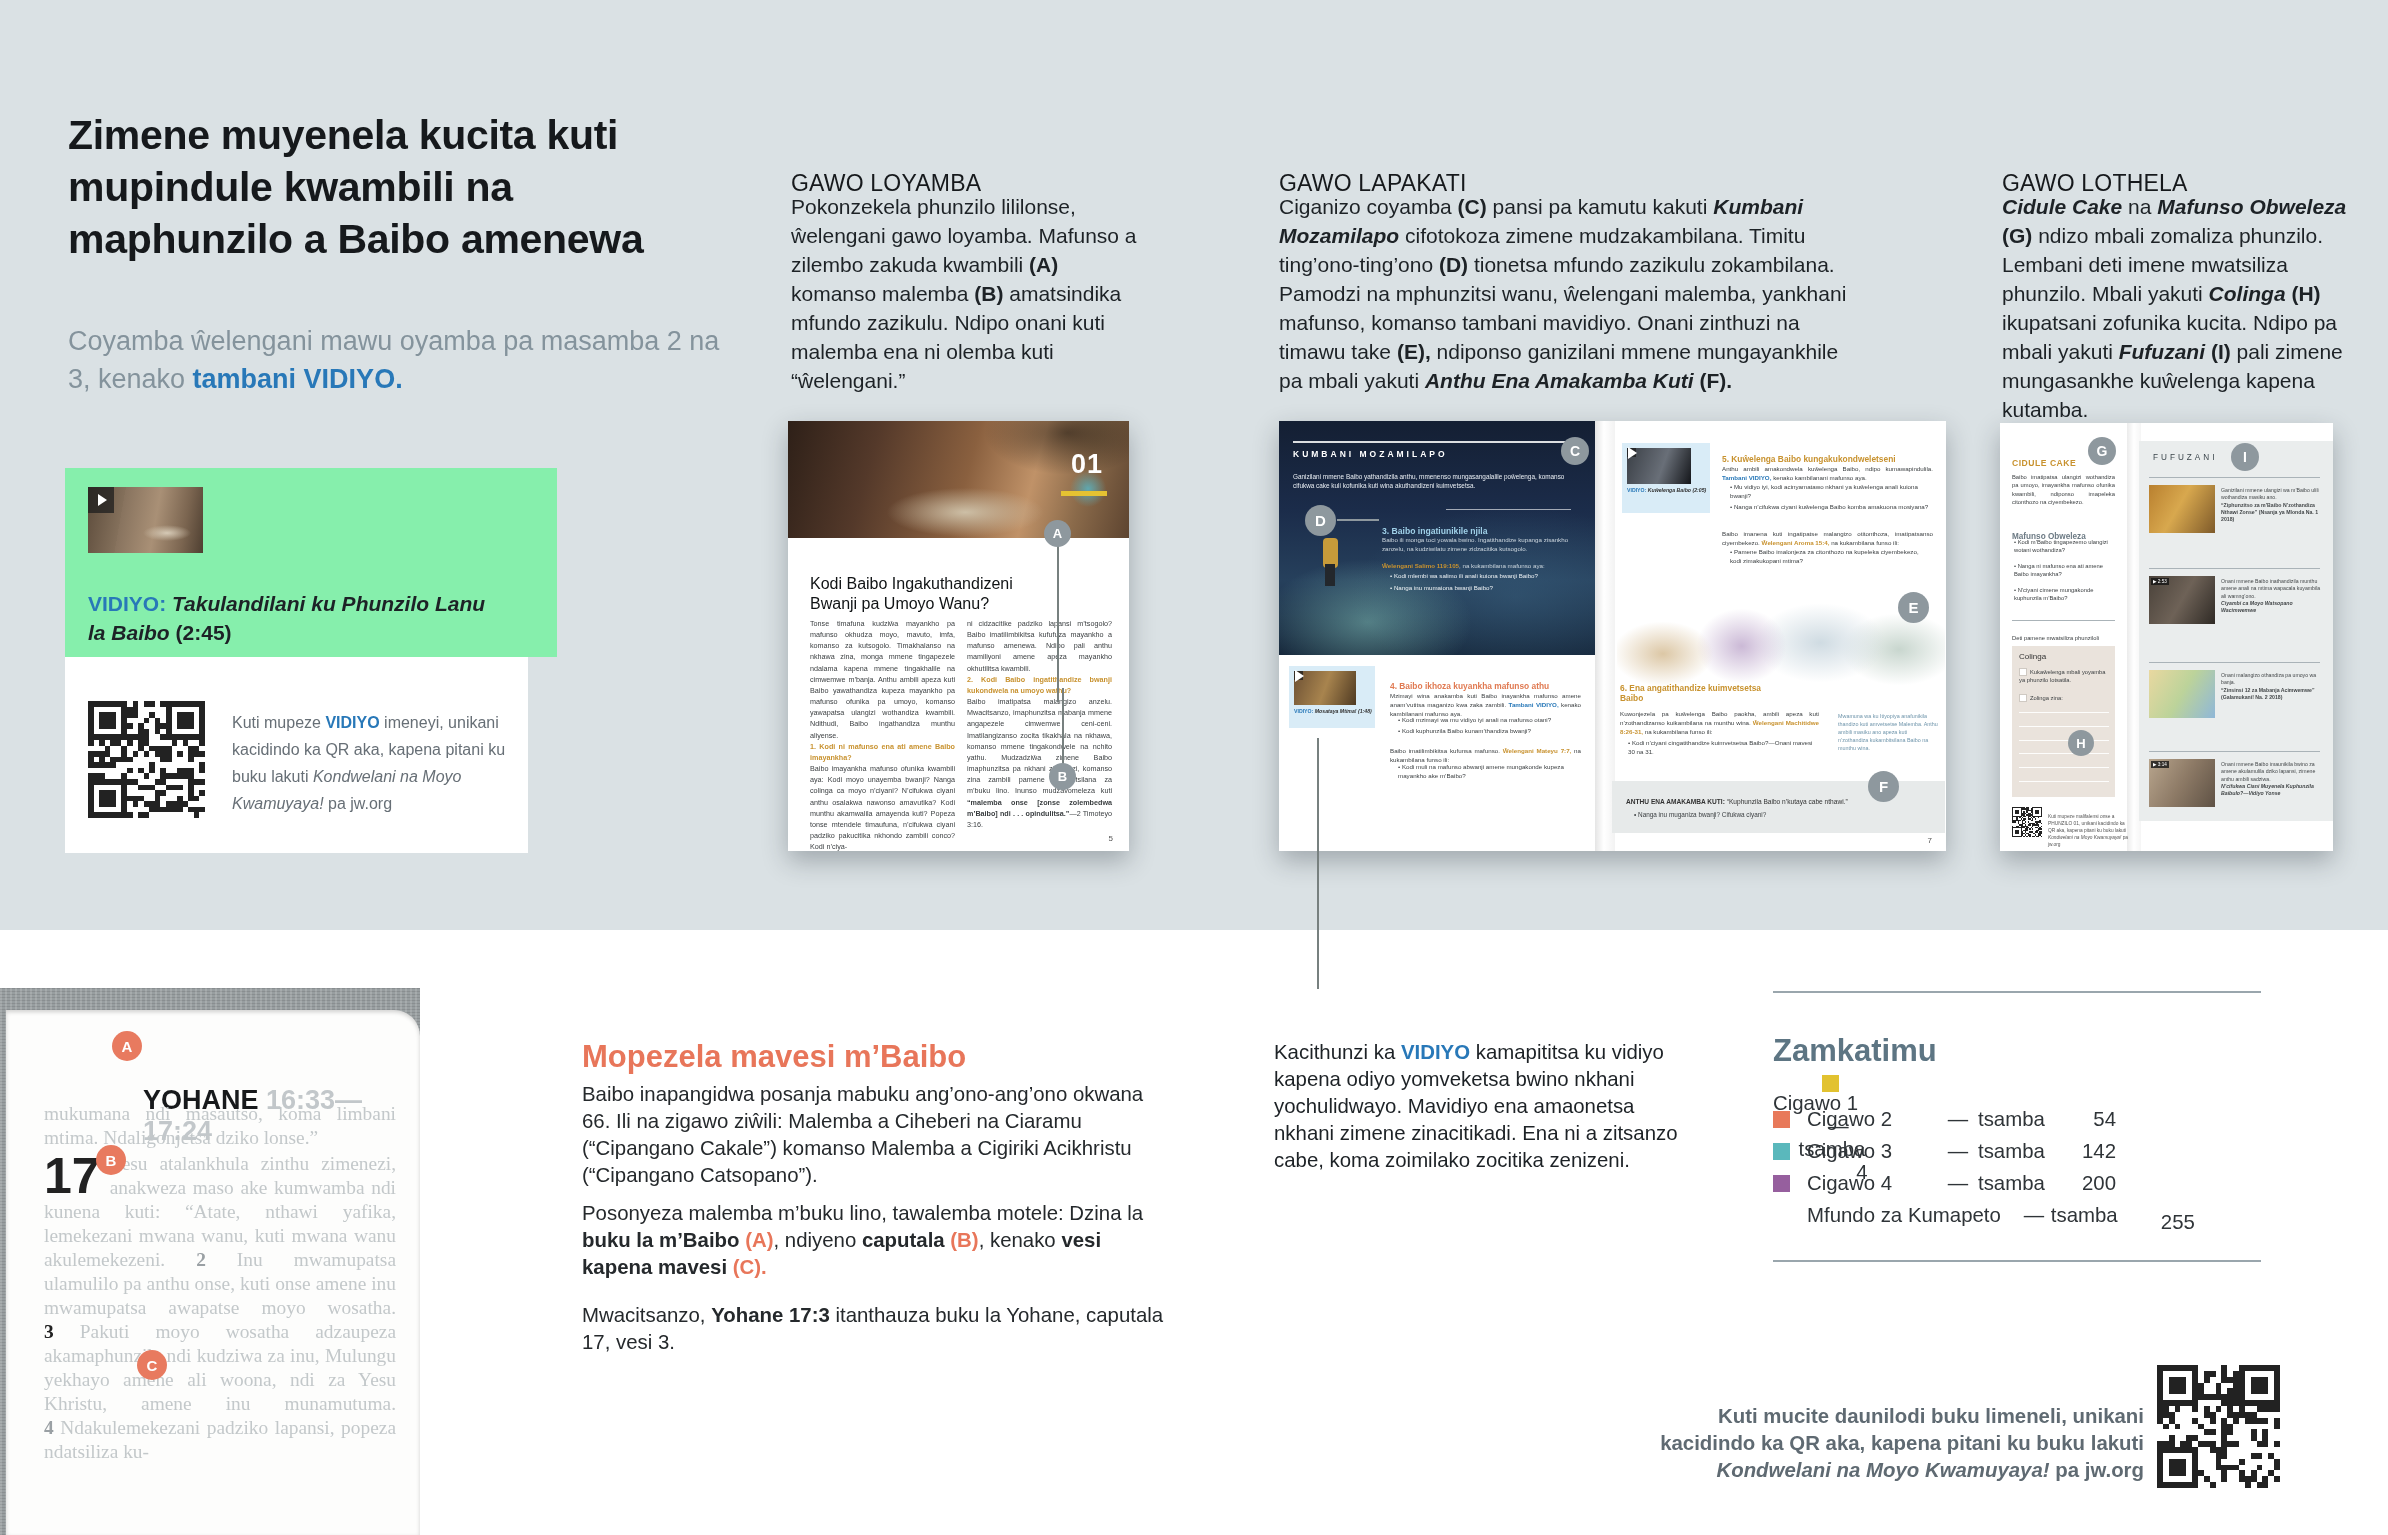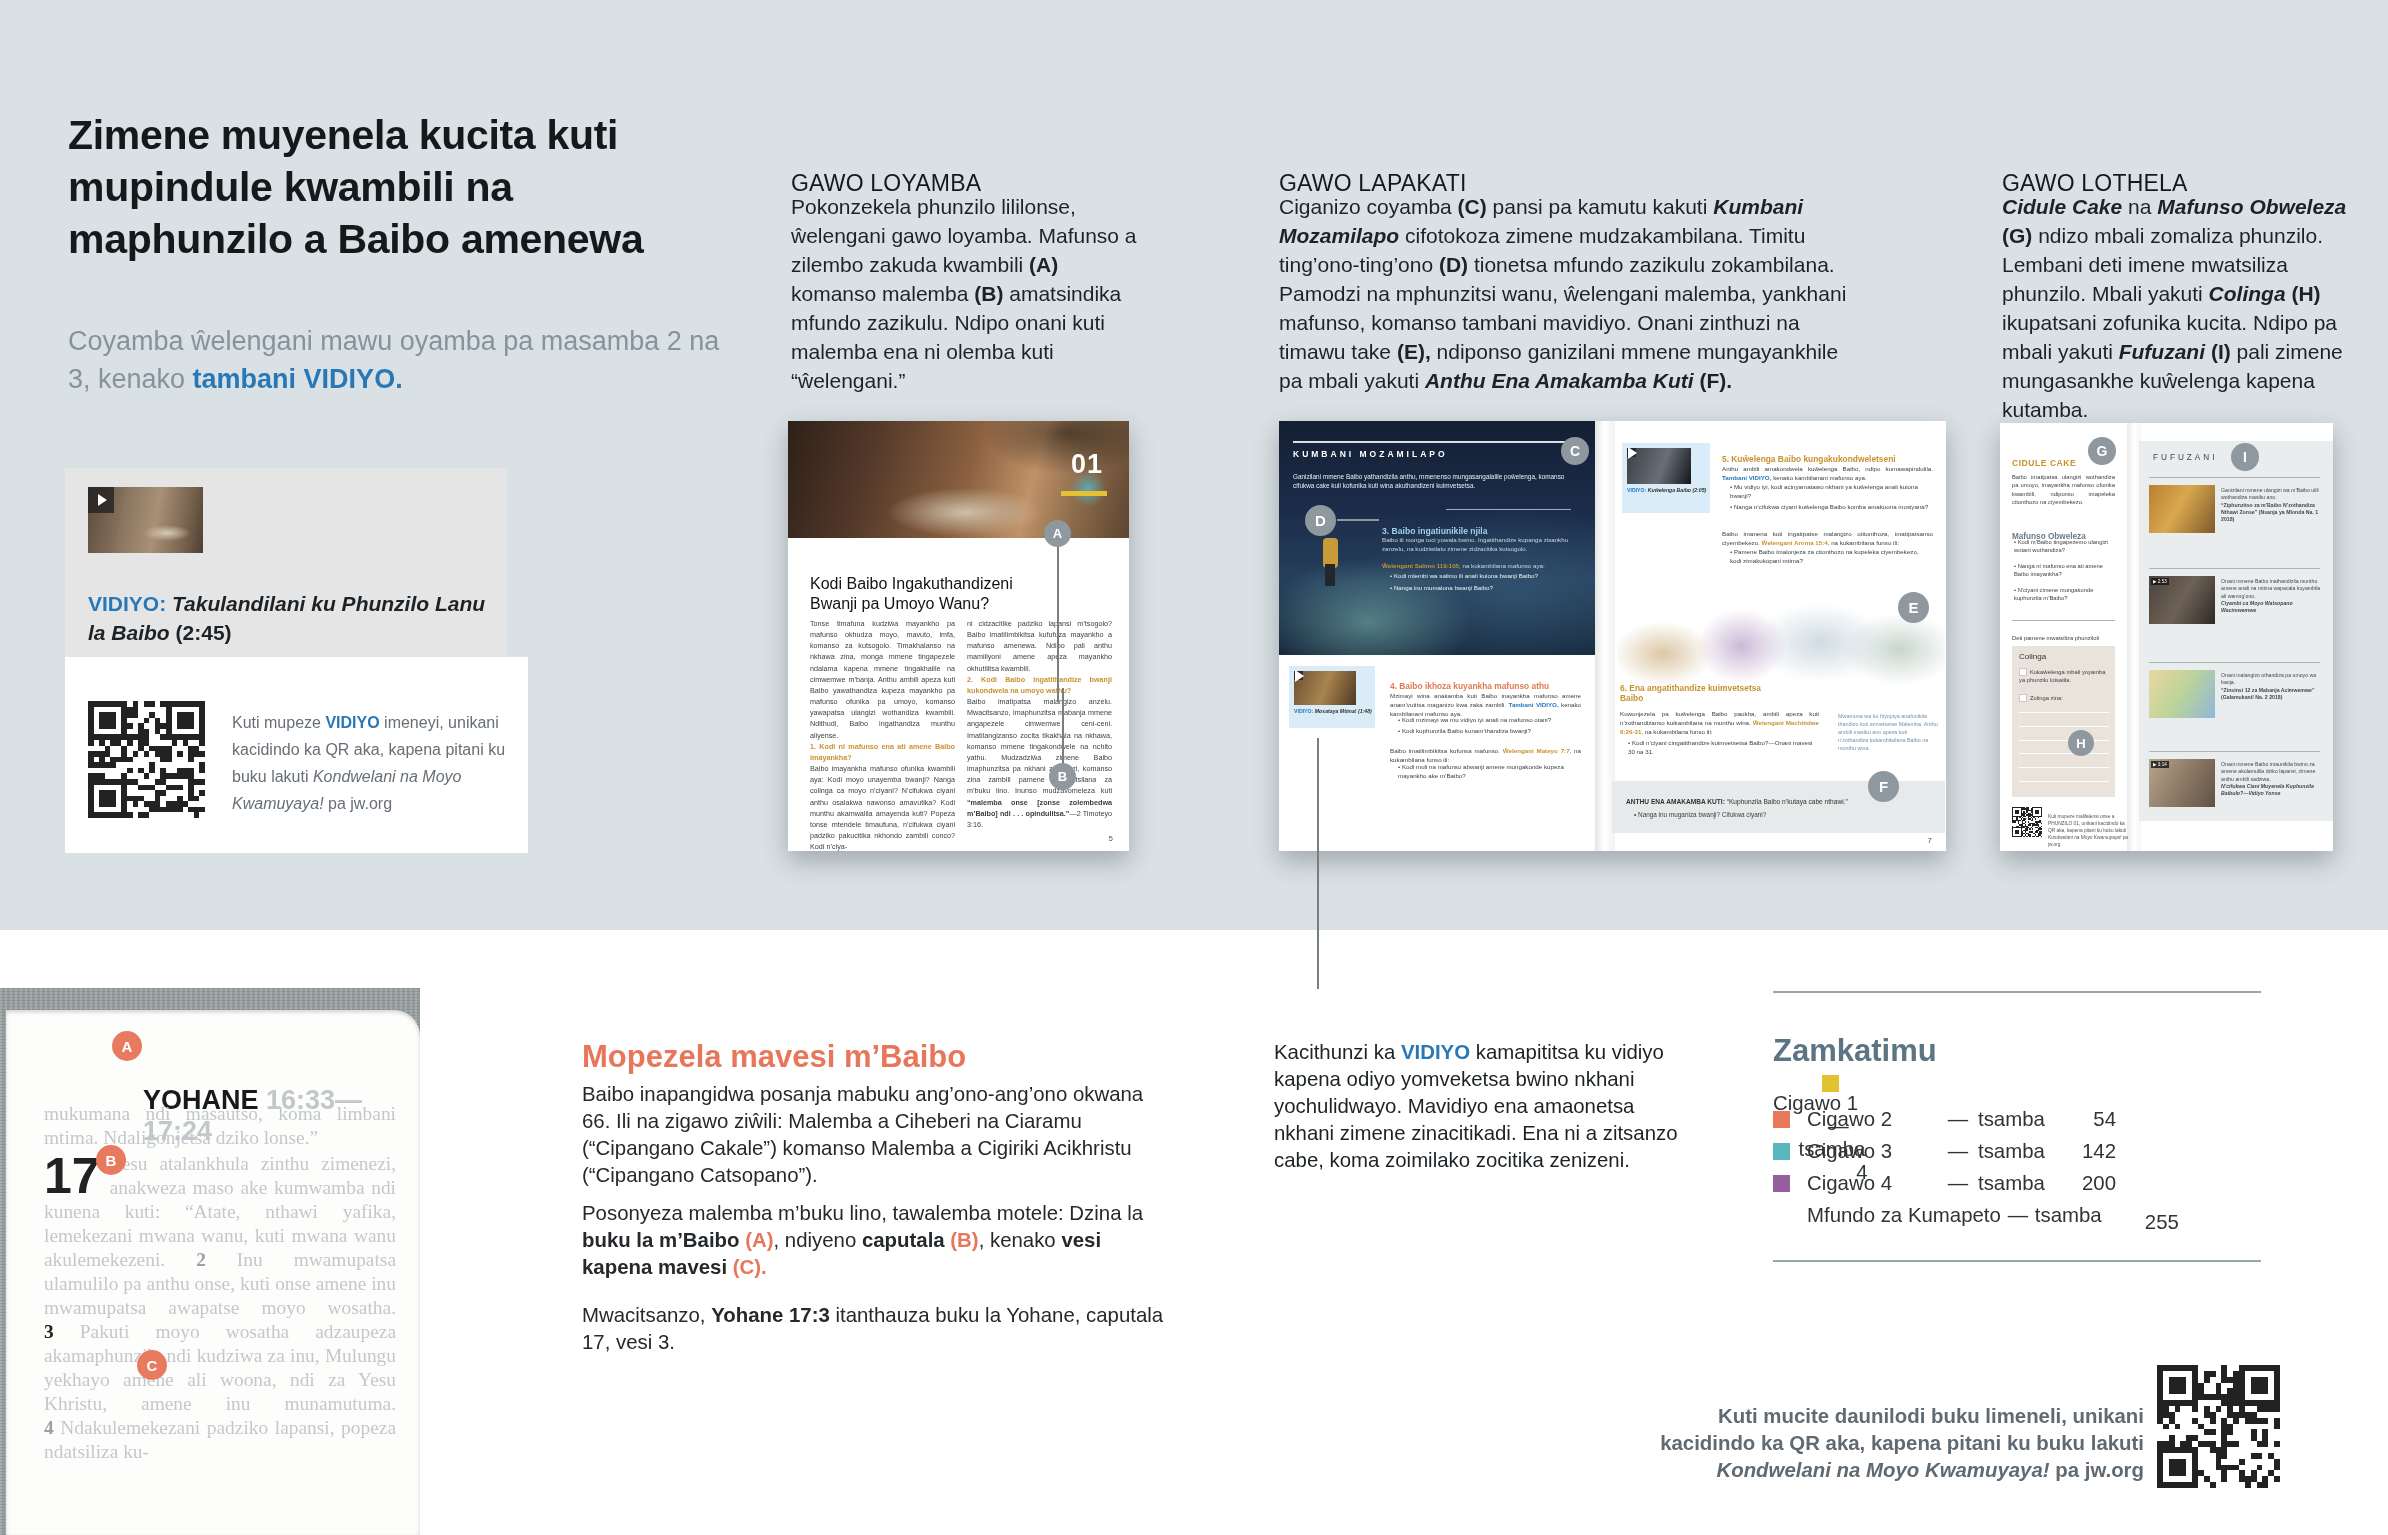--- a/index.html
+++ b/index.html
@@ -20,21 +20,21 @@
   .sg-bl{font-weight:700;color:var(--blue);}
   .sg-v2{font-weight:700;color:#9aa0a4;}
   .sg-v3{font-weight:700;color:#222;}
   
   .title{position:absolute;left:68px;top:82px;width:637px;font-size:41px;line-height:52px;
          font-weight:700;color:var(--ink);letter-spacing:-0.3px;}
   .subtitle{position:absolute;left:68px;top:295px;width:657px;font-size:27px;line-height:38px;color:var(--graysub);}
   .link-blue{font-weight:700;color:var(--blue);cursor:pointer;}
   
   .video-card{position:absolute;left:65px;top:468px;width:463px;height:385px;}
-  .vc-top{position:absolute;left:0;top:0;width:442px;height:189px;background:#e5e5e5;text-decoration:underline;}
+  .vc-top{position:absolute;left:0;top:0;width:492px;height:189px;background:#86efac;text-decoration:underline;}
   .vc-bottom{position:absolute;left:0;top:189px;width:463px;height:196px;background:#fff;}
   .video-thumb{position:absolute;left:23px;top:19px;width:115px;height:66px;
     background:linear-gradient(100deg,#5d4c3c 0%,#84705b 30%,#a8907300 0),
                linear-gradient(100deg,#63523f 0%,#8a7560 32%,#a99076 58%,#7b6550 82%,#4e3f31 100%);}
   .video-thumb::after{content:"";position:absolute;left:48%;top:58%;width:48px;height:16px;border-radius:50%;
     background:radial-gradient(closest-side,#d6cab6,rgba(214,202,182,0));}
   .playsq{position:absolute;left:0;top:0;width:26px;height:26px;background:rgba(30,30,30,.75);
     display:flex;align-items:center;justify-content:center;}
   .playsq::after{content:"";width:0;height:0;border-left:9px solid #fff;border-top:6px solid transparent;border-bottom:6px solid transparent;margin-left:2px;}
   .vc-caption{position:absolute;left:23px;top:100px;width:398px;font-size:21px;line-height:29px;color:#1d2226;}
@@ -121,21 +121,21 @@
   .mp-p{position:absolute;left:582px;width:587px;font-size:20.4px;line-height:27px;color:var(--body);}
   .cap{position:absolute;left:1274px;top:1019px;width:418px;font-size:20.4px;line-height:27px;color:#1d2226;}
   .zh{position:absolute;left:1773px;top:1007px;font-size:31px;font-weight:700;color:#5d7583;}
   .zrule{position:absolute;left:1773px;width:488px;height:2px;background:#9aa6ad;}
   .zrow{position:absolute;left:1773px;display:flex;align-items:center;height:26px;font-size:20.4px;color:#2f3438;}
   .zrow .sw{width:17px;height:17px;margin-right:17px;flex:none;}
   .zrow .zl{width:131px;flex:none;}
   .zrow .zd{width:40px;flex:none;text-align:center;}
   .zrow .zw{width:80px;flex:none;}
   .zrow .zn{width:58px;flex:none;text-align:right;}
-  .zrow.last .zl{width:auto;margin-right:0;}
+  .zrow.last .zl{width:auto;margin-right:16px;}
   .zrow.last .zd{width:34px;}
   .zrow.last .zn{width:64px;margin-top:14px;}
   .dl-text{position:absolute;left:1627px;top:1383px;width:517px;font-size:20.4px;line-height:27px;
     color:#5f6a72;text-align:right;font-weight:700;}
   
   .book{position:absolute;left:0;top:988px;width:420px;height:547px;
     background:repeating-linear-gradient(90deg,rgba(255,255,255,.14) 0 2px,rgba(0,0,0,0) 2px 5px),
                repeating-linear-gradient(0deg,rgba(0,0,0,.10) 0 1px,rgba(0,0,0,0) 1px 3px),#989ea0;}
   .bpage{position:absolute;left:6px;top:22px;width:414px;height:525px;background:#fdfdfc;
     border-top-right-radius:26px;box-shadow:inset 0 2px 4px rgba(0,0,0,.18);overflow:hidden;}

